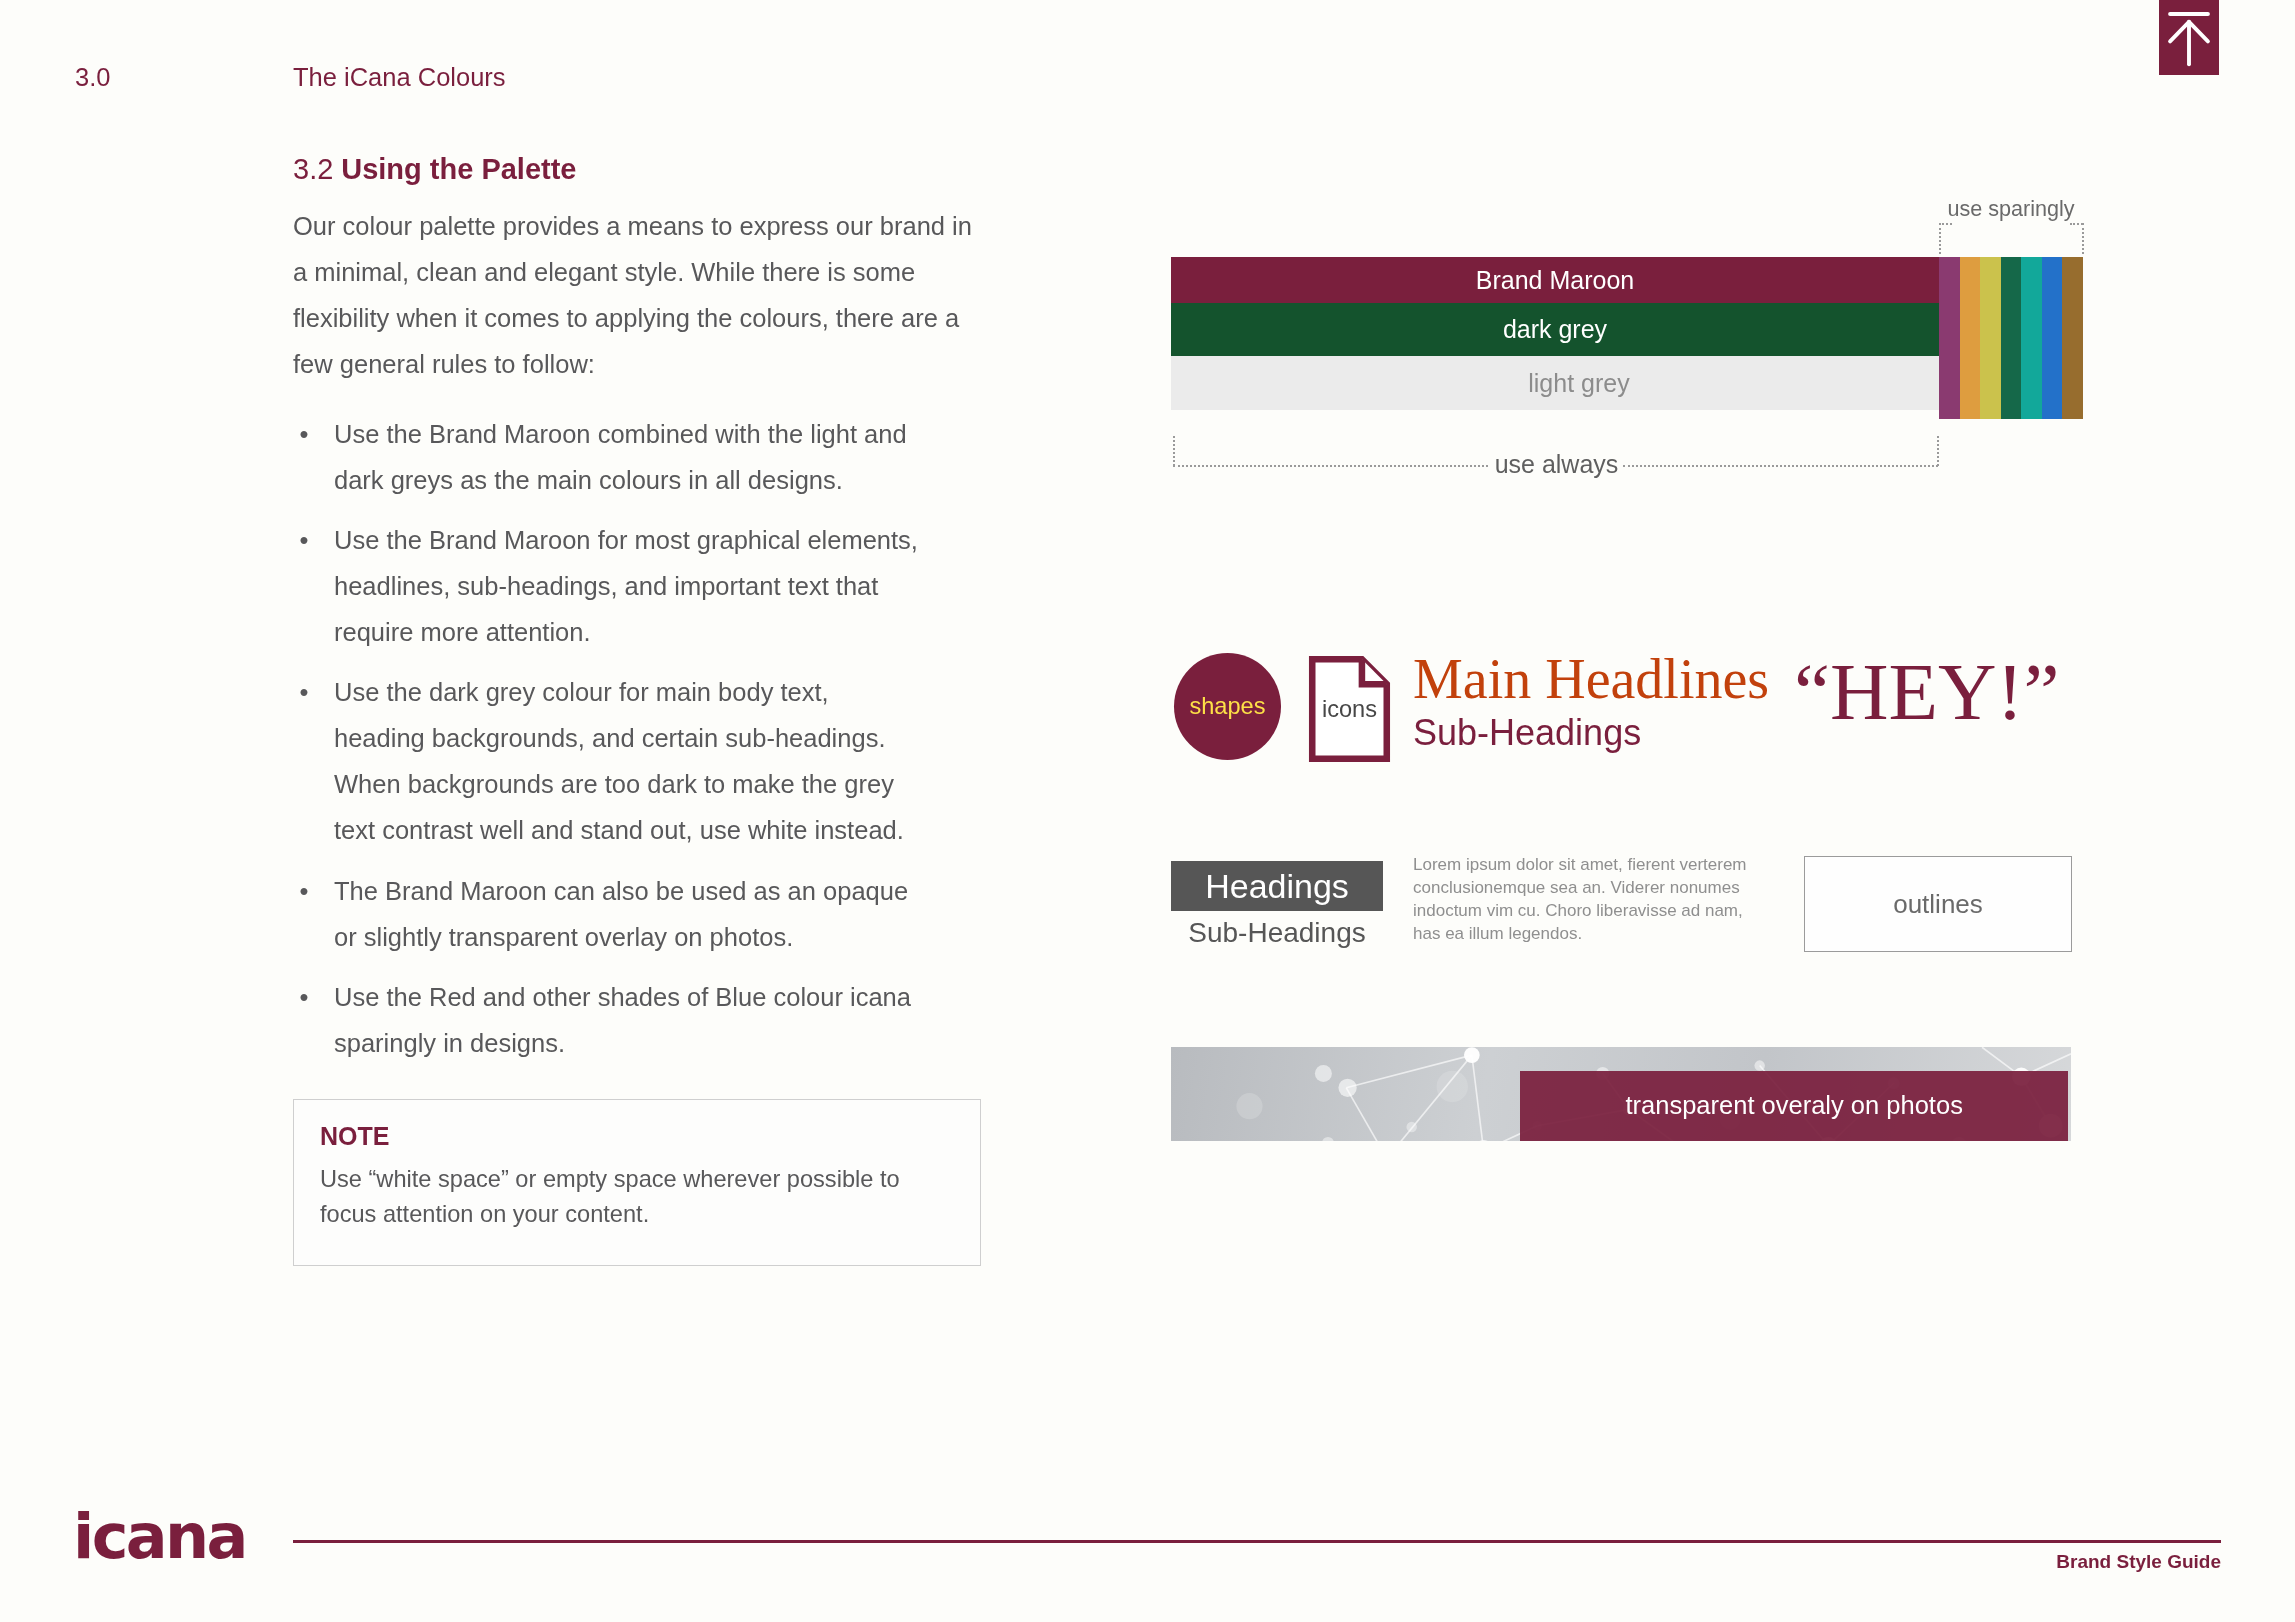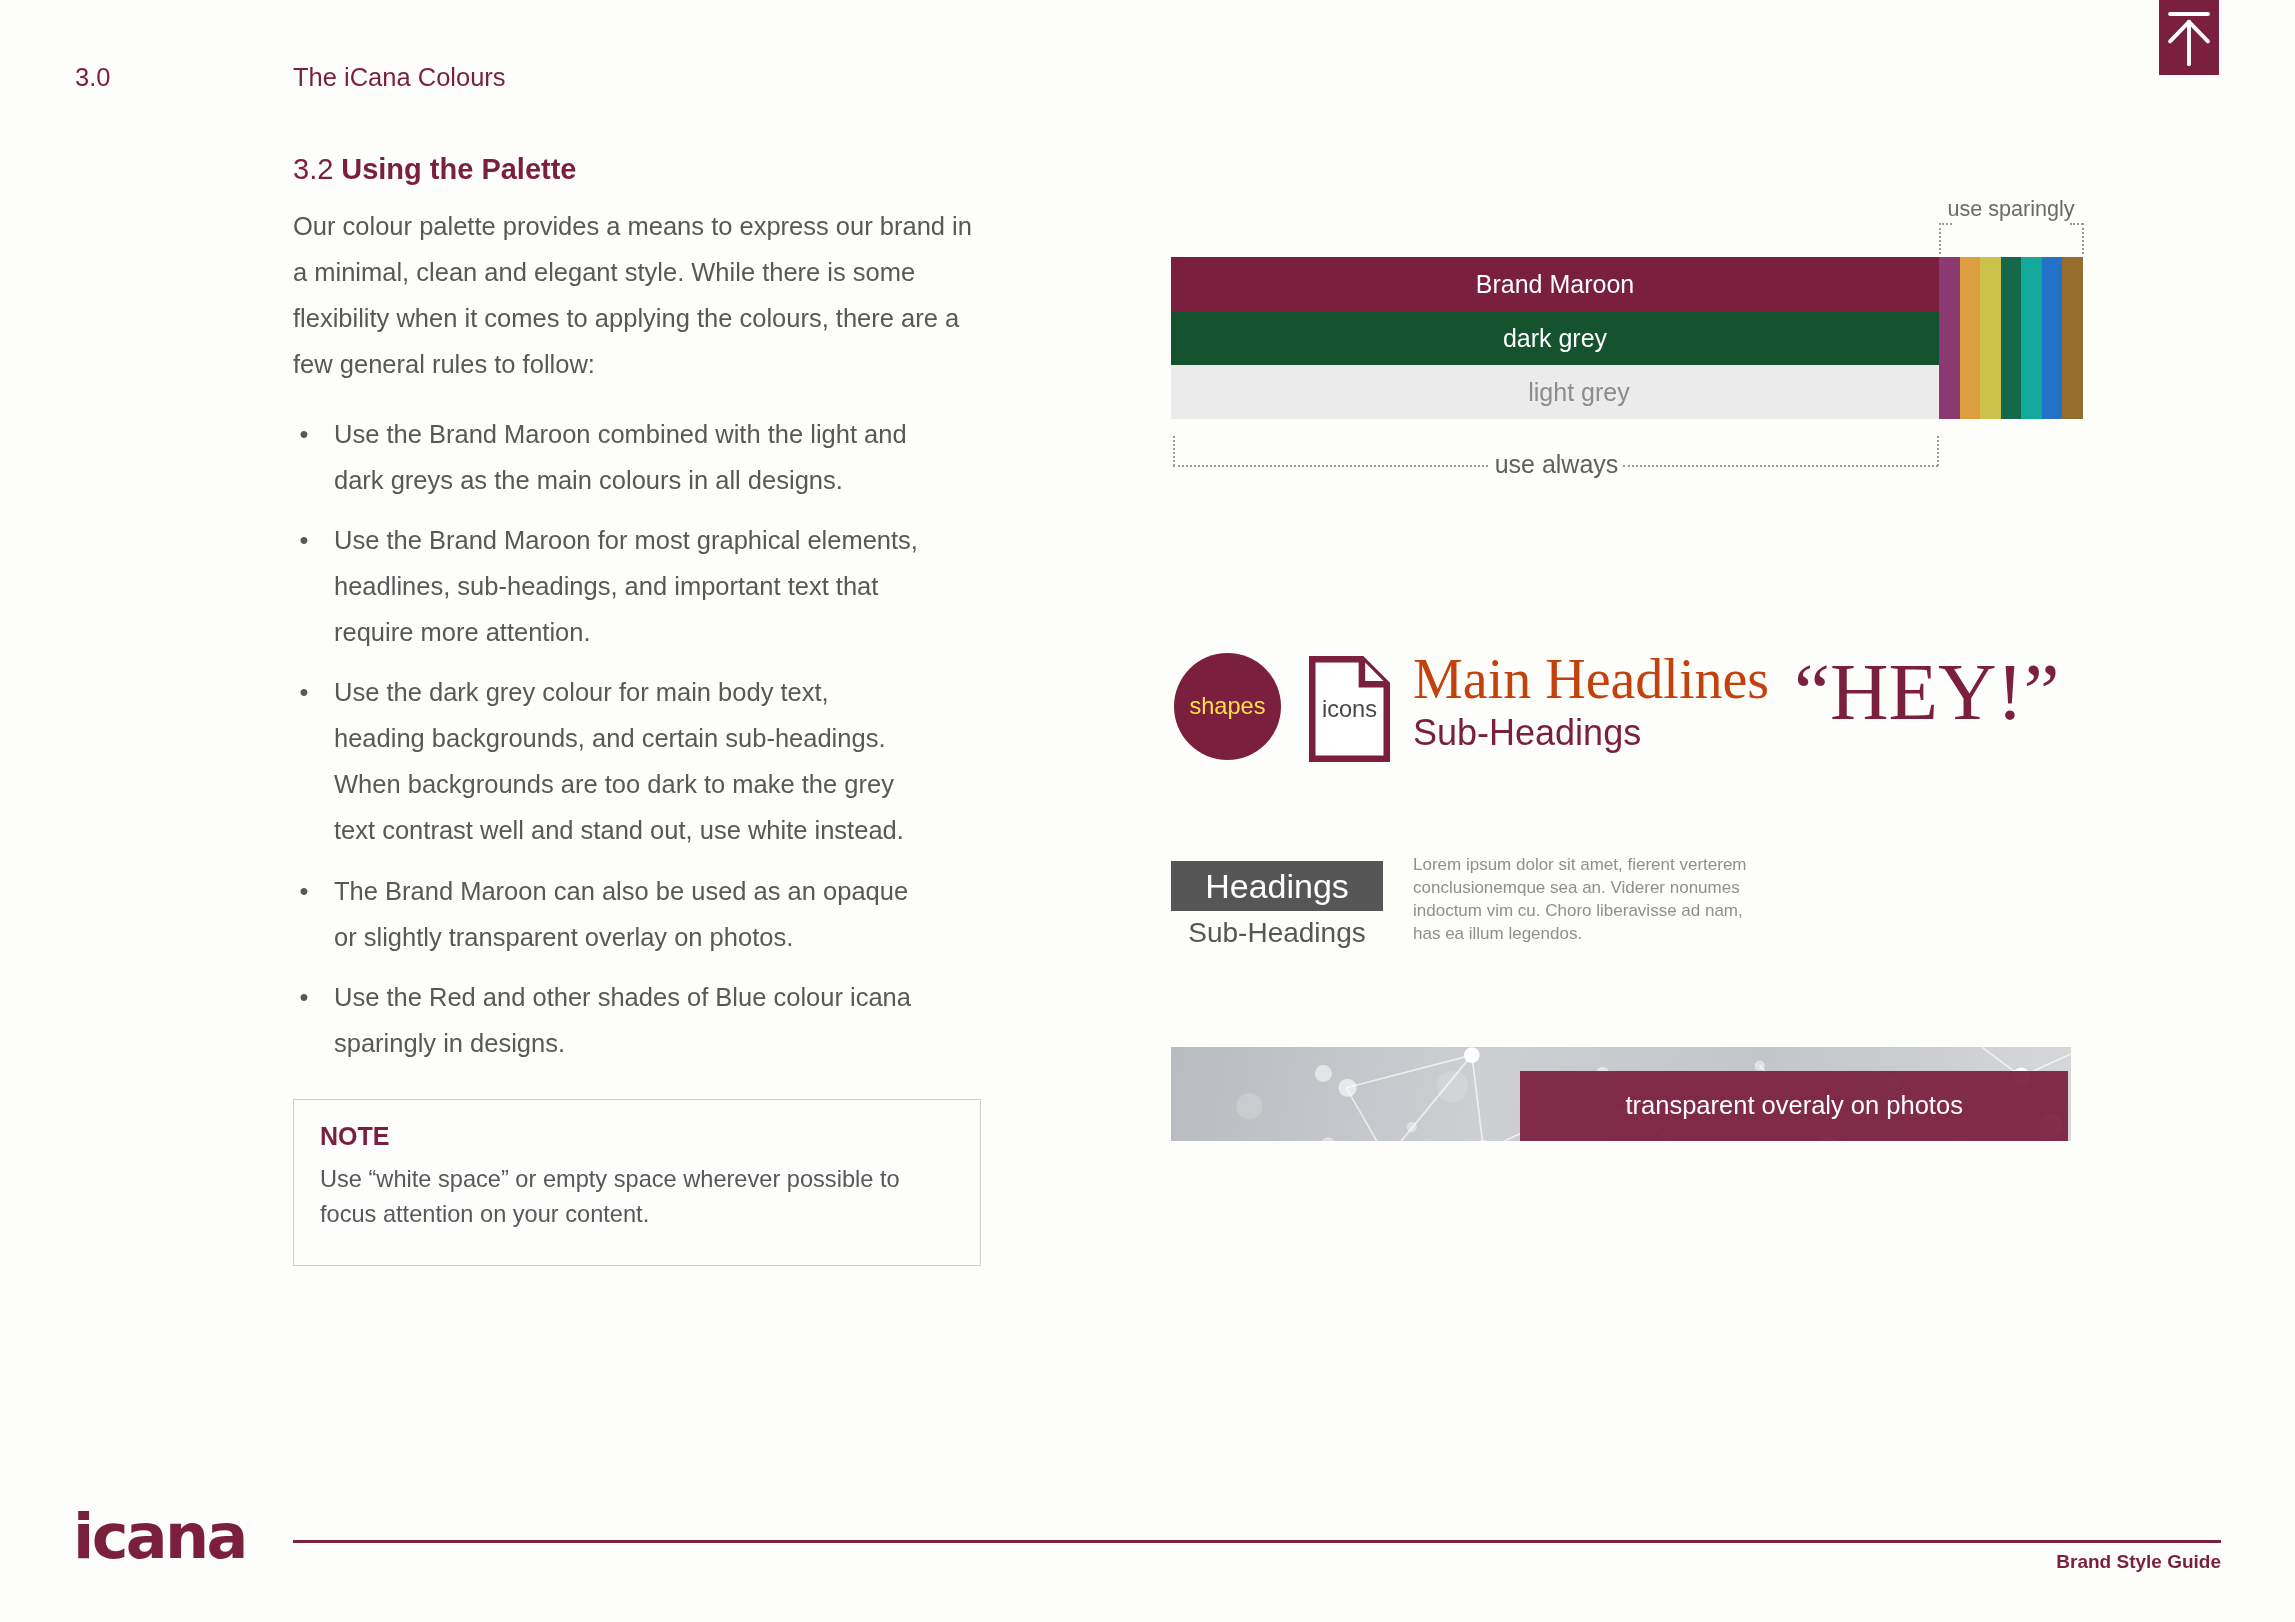--- a/index.html
+++ b/index.html
@@ -34,21 +34,21 @@
   .note{
     margin-top:33px;box-sizing:border-box;width:688px;
     border:1.3px solid #cfcfcf;background:#fdfdfc;padding:22px 26px 33px 26px;
   }
   .note-title{font-size:25px;font-weight:bold;color:#7A1F3D;margin-bottom:10.5px;}
   .note-body{font-size:23.6px;line-height:35px;color:#58585a;}
 
   
   .bar-stack{position:absolute;left:1171px;top:257px;width:768px;}
   .bar{display:flex;align-items:center;justify-content:center;font-size:25px;}
-  .bar:nth-child(1){height:55px;}
+  .bar:nth-child(1){height:46px;}
   .bar:nth-child(2){height:53px;}
   .bar:nth-child(3){height:54px;padding-left:48px;}
   .stripes{position:absolute;left:1939px;top:257px;width:144px;height:162px;display:flex;}
   .stripes div{flex:1;}
 
   .use-sparingly-label{
     position:absolute;left:1929px;top:196px;width:164px;text-align:center;
     font-size:21.6px;color:#6a6a6a;
   }
   .dot-h{position:absolute;border-top:2px dotted #9a9a9a;height:0;}
@@ -214,20 +214,23 @@
 
   <div class="main-headlines">Main Headlines</div>
   <div class="sub-headings-maroon">Sub-Headings</div>
   <div class="hey">“HEY!”</div>
 
   <div class="headings-box">
     <span>Headings</span>
   </div>
   <div class="sub-headings-grey">Sub-Headings</div>
   <div class="lorem">Lorem ipsum dolor sit amet, fierent verterem conclusionemque sea an. Viderer nonumes indoctum vim cu. Choro liberavisse ad nam, has ea illum legendos.</div>
+  <div class="outlines-box">
+    <span>outlines</span>
+  </div>
 
   <div class="photo">
     <svg width="900" height="115" viewBox="0 0 1376 175">
       <g stroke="#ffffff" stroke-width="2.5" stroke-opacity="0.65" fill="none">
         <line x1="460" y1="12" x2="268" y2="62"></line>
         <line x1="460" y1="12" x2="330" y2="170"></line>
         <line x1="460" y1="12" x2="478" y2="158"></line>
         <line x1="330" y1="170" x2="268" y2="62"></line>
         <line x1="330" y1="170" x2="240" y2="146"></line>
         <line x1="330" y1="170" x2="478" y2="158"></line>

